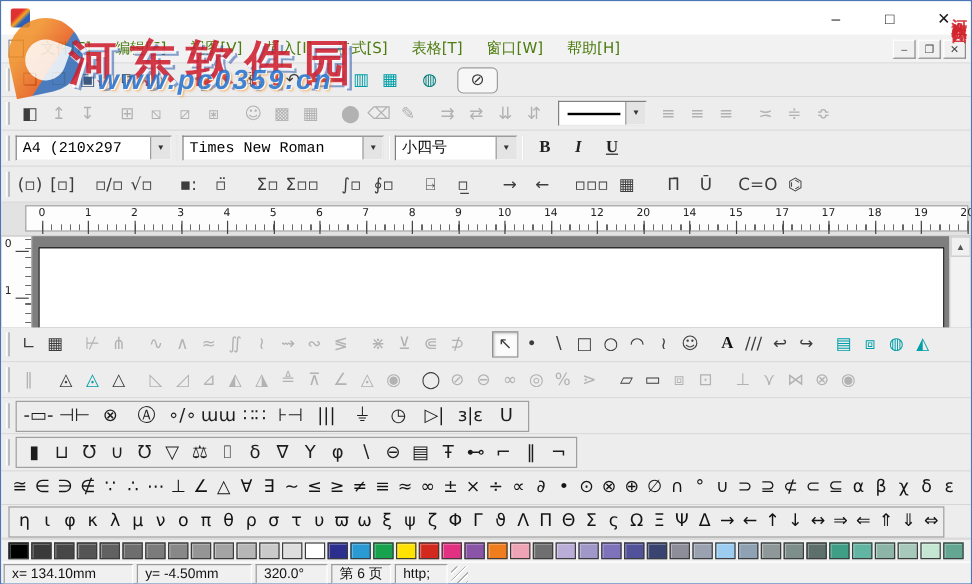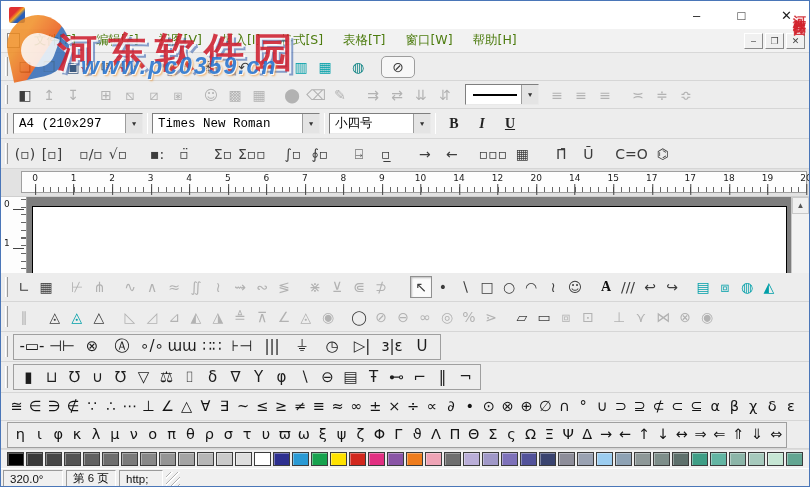--- a/index.html
+++ b/index.html
@@ -544,20 +544,22 @@
     <div class="swatch" style="background: rgb(94, 112, 108);"></div>
     <div class="swatch" style="background: rgb(63, 158, 134);"></div>
     <div class="swatch" style="background: rgb(99, 181, 163);"></div>
     <div class="swatch" style="background: rgb(140, 181, 168);"></div>
     <div class="swatch" style="background: rgb(166, 201, 188);"></div>
     <div class="swatch" style="background: rgb(198, 230, 212);"></div>
     <div class="swatch" style="background: rgb(99, 166, 146);"></div>
   </div>
 
 <div class="statusbar">
+  <div class="spanel sp-x">x= 134.10mm</div>
+  <div class="spanel sp-y">y= -4.50mm</div>
   <div class="spanel sp-a">320.0°</div>
   <div class="spanel sp-p">第 6 页</div>
   <div class="spanel sp-l">http;</div>
   <div class="sgrip"></div>
 </div>
 
 <div class="wm wm-logo">
   <div class="sw1"></div>
   <div class="sw2"></div>
 </div>

